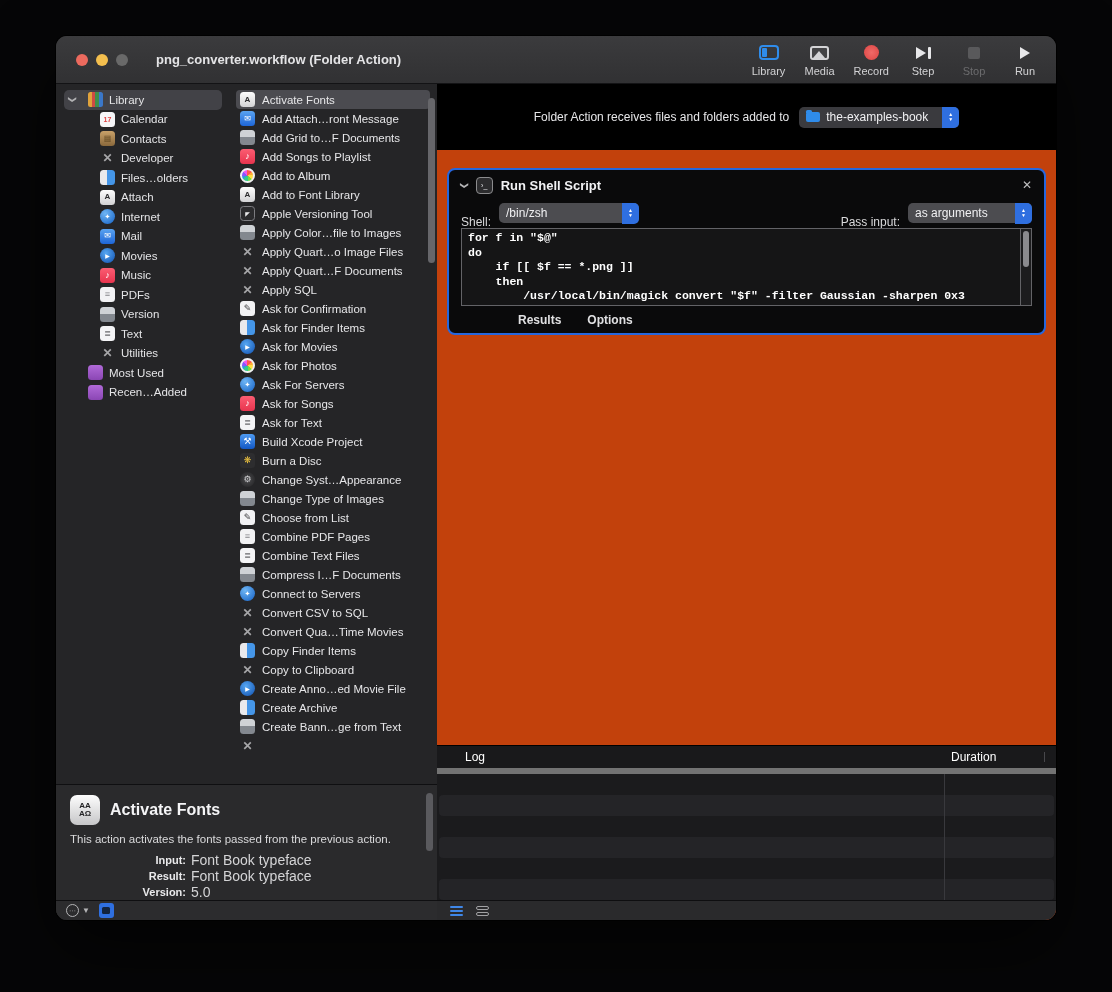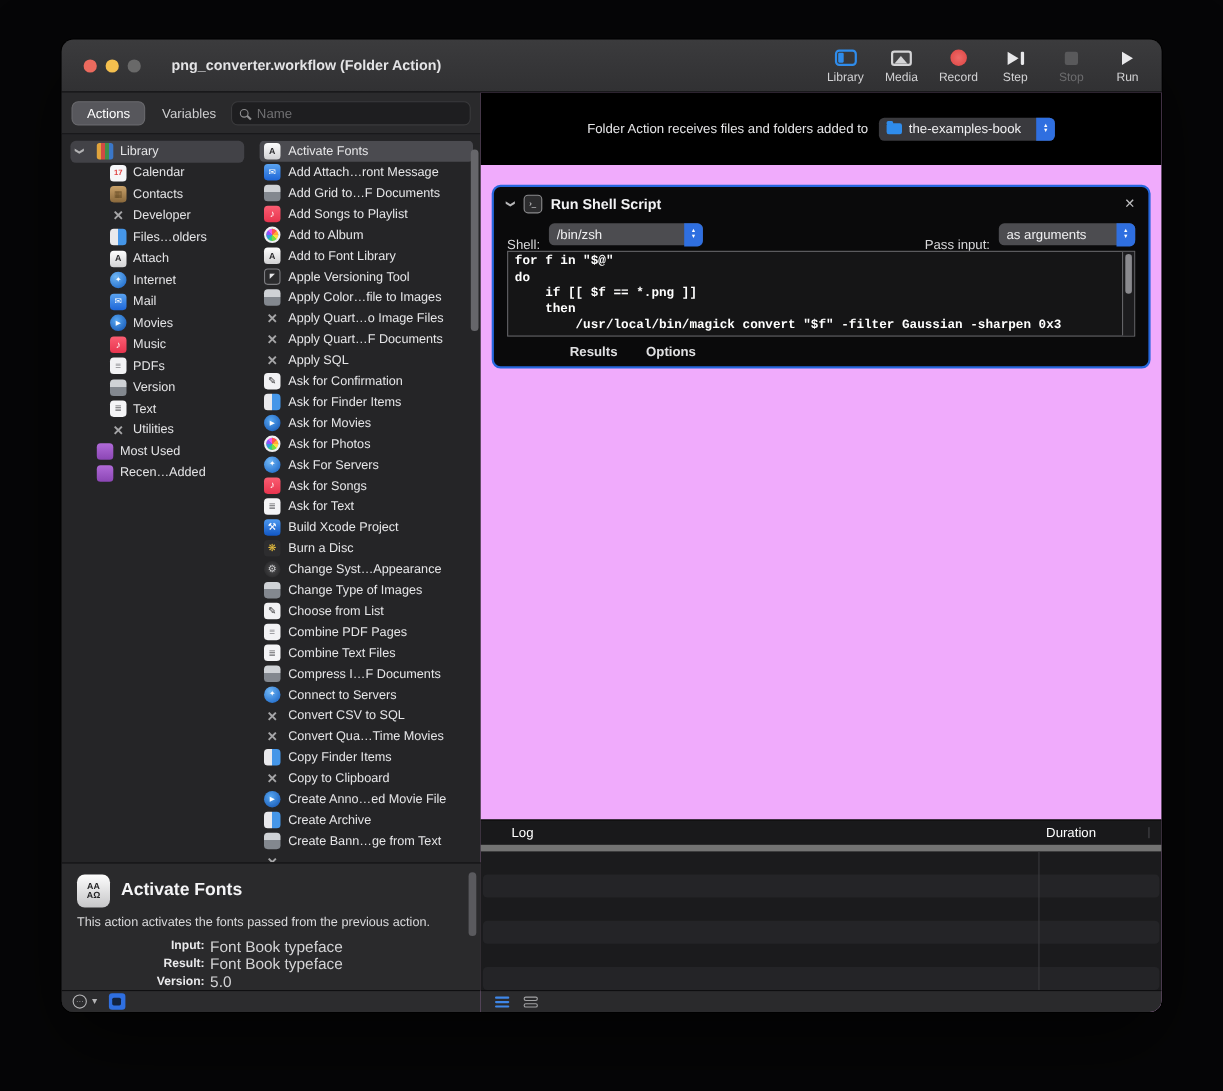--- a/index.html
+++ b/index.html
@@ -29,21 +29,21 @@
   .ico-media{width:19px;height:14px;border:2px solid #d4d4d6;border-radius:3px;position:relative;background:#444446;overflow:hidden;}
   .ico-media::after{content:"";position:absolute;left:1px;bottom:0;border-left:6px solid transparent;border-right:6px solid transparent;border-bottom:7px solid #d4d4d6;}
   .ico-record{width:15px;height:15px;border-radius:50%;background:radial-gradient(#ef6a68,#dd4442);}
   .tri{width:0;height:0;border-top:6px solid transparent;border-bottom:6px solid transparent;border-left:10px solid #e8e8ea;}
   .step-bar{width:3px;height:12px;background:#e8e8ea;margin-left:2px;border-radius:1px;}
   .ico-stop{width:12px;height:12px;background:#59595b;border-radius:2px;}
 
   
   .body{display:flex;height:836px;}
   .left{width:381px;display:flex;flex-direction:column;background:#252527;}
-  .right{flex:1;display:flex;flex-direction:column;background:#f0abfc;}
+  .right{flex:1;display:flex;flex-direction:column;background:#c2410c;}
 
   
   .tabs{height:38px;display:flex;align-items:center;padding:0 9px;background:#2a2a2c;border-bottom:1px solid #18181a;}
   .tab-pill{background:#57575c;border:1px solid #69696d;border-radius:6px;padding:3px 13px;font-size:12px;color:#fff;}
   .tab-plain{margin-left:15px;font-size:12px;color:#cfcfd1;}
   .search{margin-left:13px;flex:1;height:22px;background:#1e1e20;border:1px solid #3a3a3c;border-radius:6px;display:flex;align-items:center;padding:0 7px;gap:6px;}
   .mag{width:8px;height:8px;border:1.5px solid #8e8e90;border-radius:50%;position:relative;flex:none;}
   .mag::after{content:"";position:absolute;width:5px;height:1.5px;background:#8e8e90;transform:rotate(45deg);right:-4px;bottom:-2px;}
   .search input{flex:1;background:transparent;border:none;outline:none;color:#e8e8ea;font-size:12px;}
   .search input::placeholder{color:#717173;}
@@ -210,28 +210,20 @@
             <span class="tri"></span>
           </span>
         <span class="tb-lbl">Run</span>
       </div>
     </div>
   </div>
 
   <div class="body">
 
     <div class="left">
-      <div class="tabs">
-        <span class="tab-pill">Actions</span>
-        <span class="tab-plain">Variables</span>
-        <div class="search">
-          <span class="mag"></span>
-          <input placeholder="Name" style="">
-        </div>
-      </div>
 
       <div class="lists">
         <div class="cats">
             <div class="side-row lvl0 sel">
               <span class="chev">❯</span>
               <span class="ic ic-library"></span>
               <span>Library</span>
             </div>
             <div class="side-row lvl1">
               <span class="ic ic-calendar"></span>

